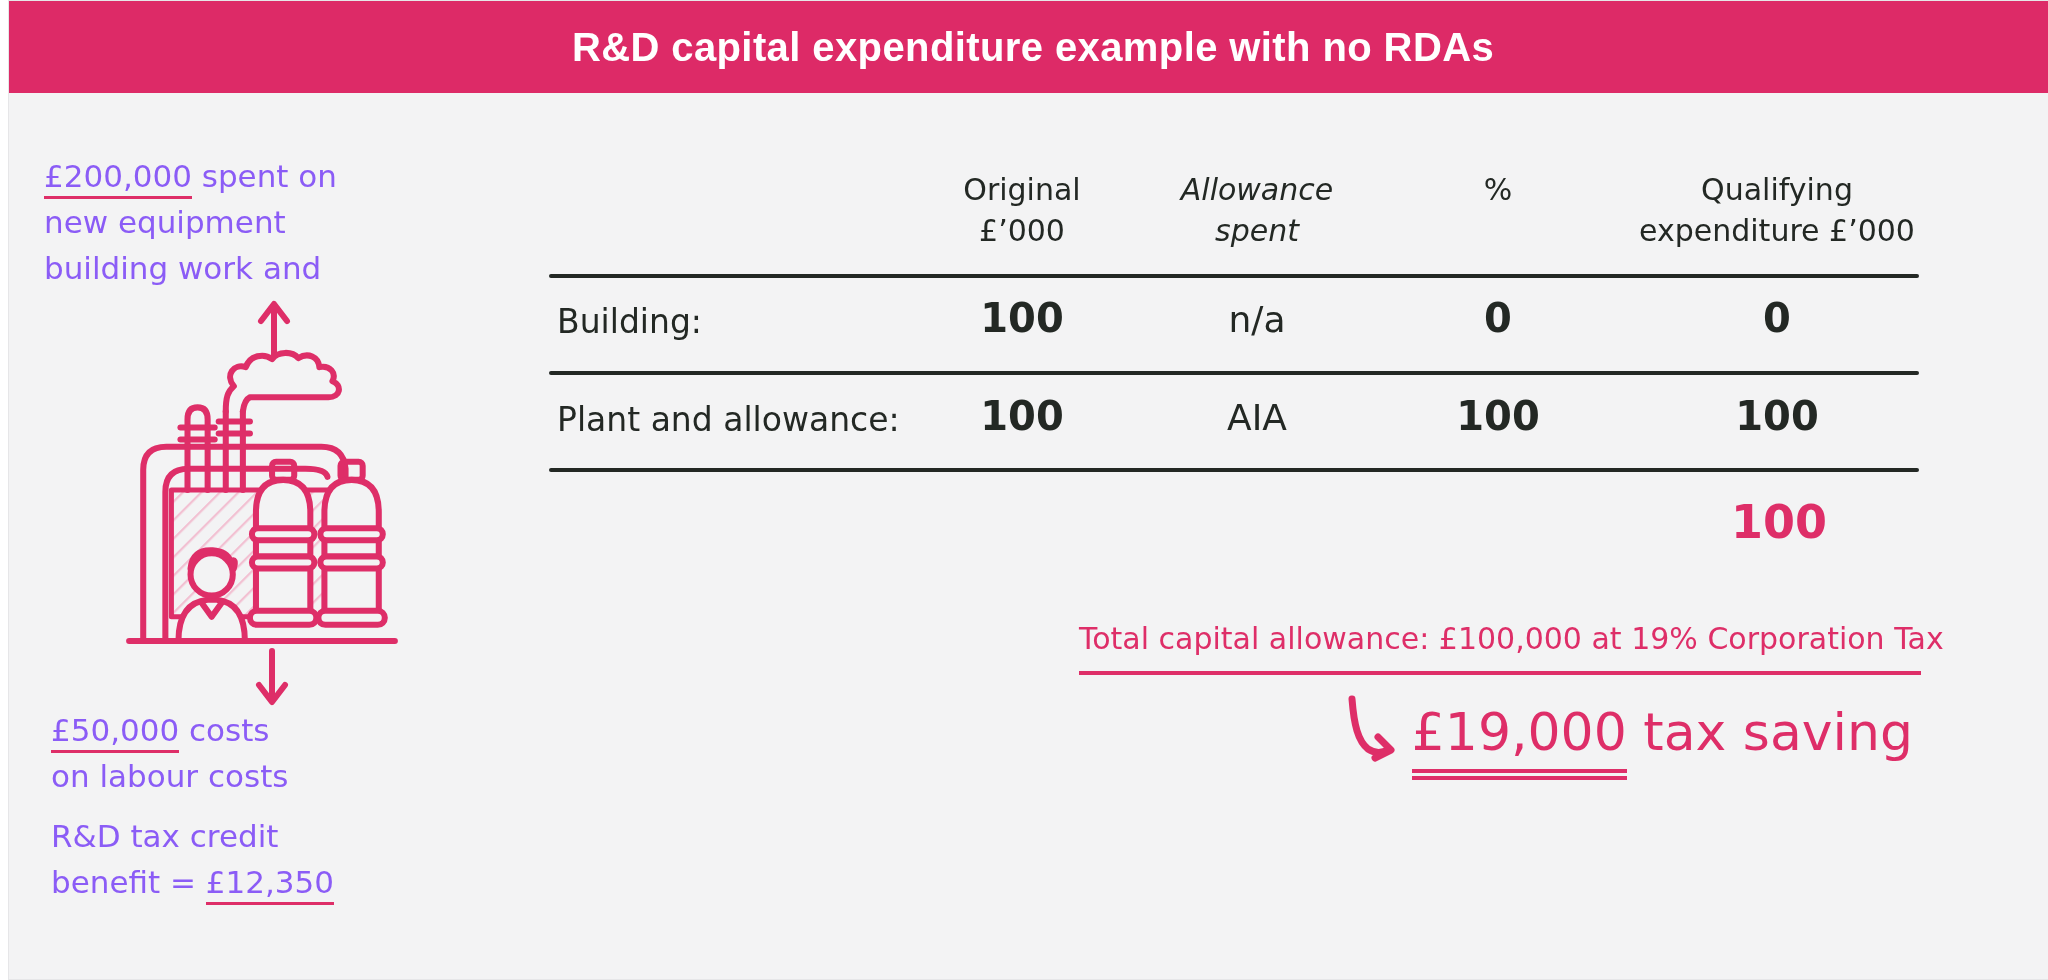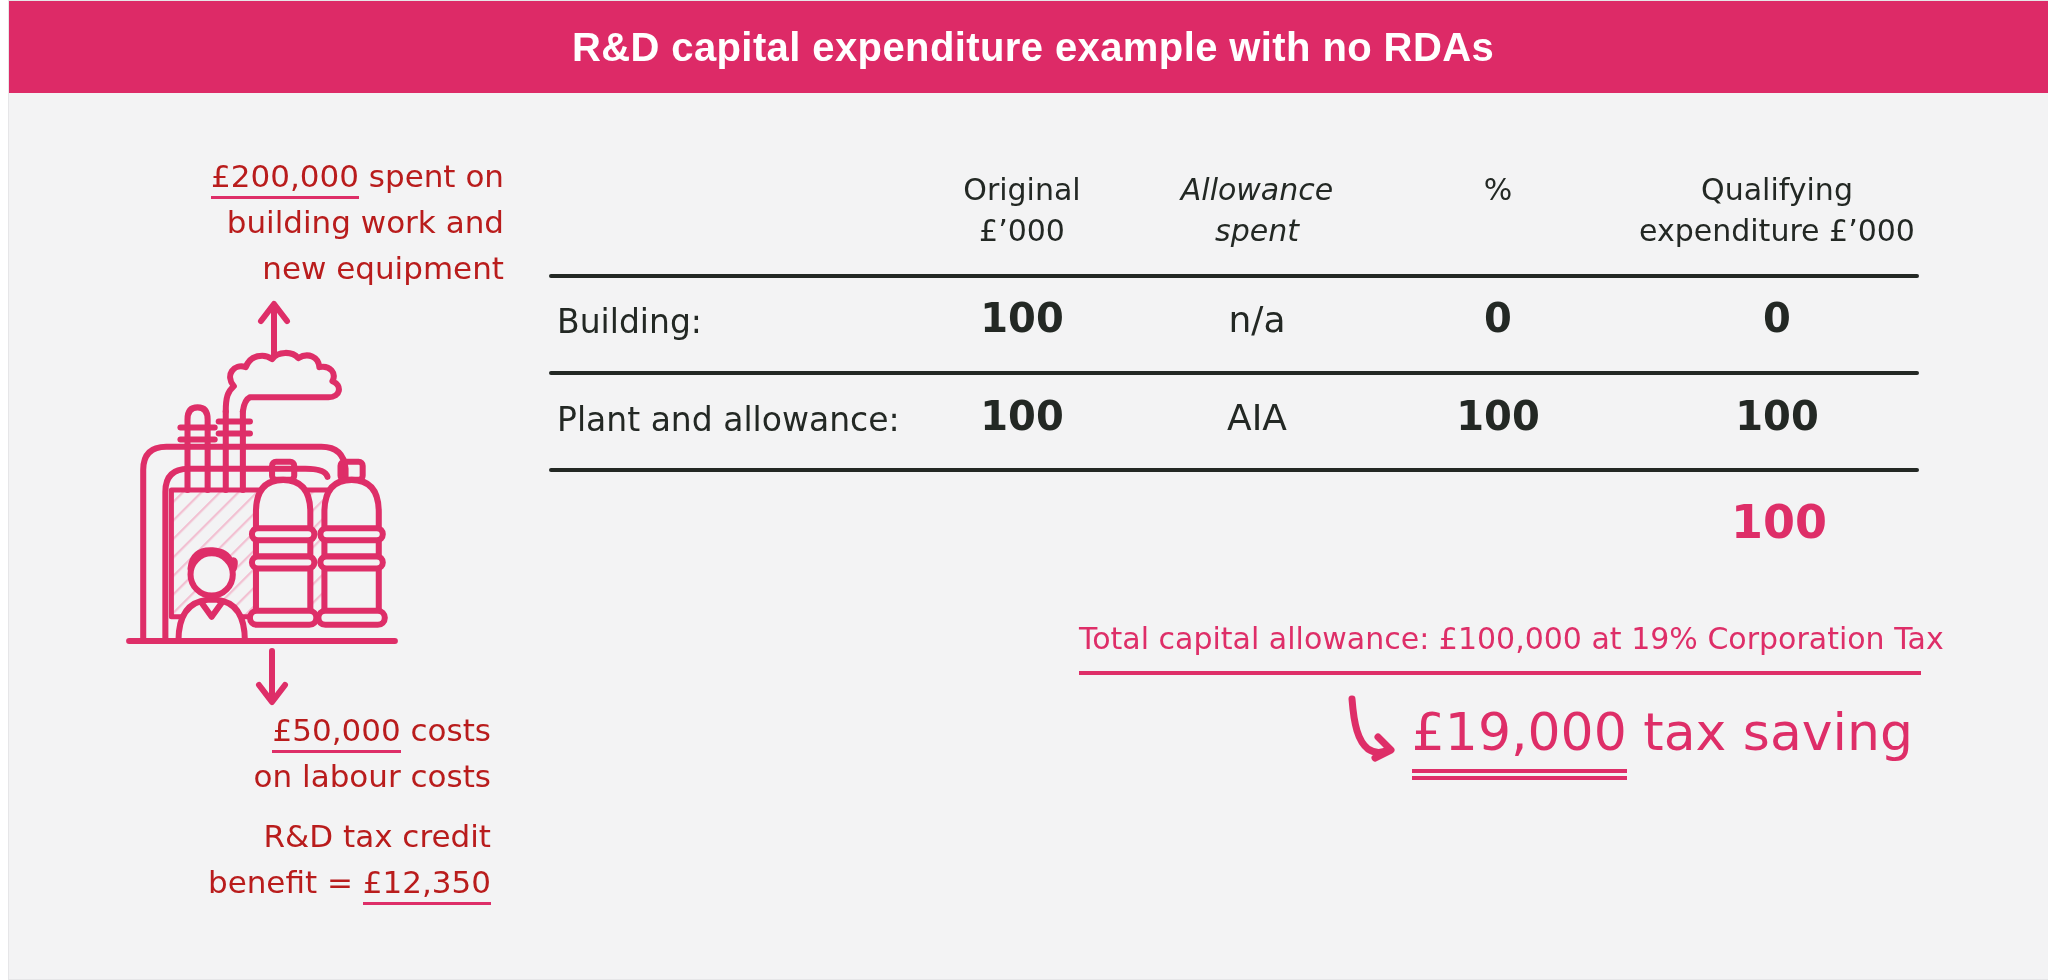--- a/index.html
+++ b/index.html
@@ -7,21 +7,21 @@
     position:relative;width:2048px;height:980px;background:#f3f3f4;
     overflow:hidden;font-family:"DejaVu Sans", sans-serif;
     border:1px solid #e6e6e8;box-sizing:border-box;margin-left:8px;
   }
   
   .banner{position:absolute;left:0;top:0;width:2048px;height:92px;background:#dd2a67;
           display:flex;align-items:center;justify-content:center;}
   .banner-title{color:#ffffff;font-family:"Liberation Sans", sans-serif;font-weight:bold;
                 font-size:40px;letter-spacing:.4px;}
   
-  .note{position:absolute;text-align:right;color:#b91c1c;font-size:31px;line-height:46px;}
+  .note{position:absolute;text-align:left;color:#8b5cf6;font-size:31px;line-height:46px;}
   .u{border-bottom:3px solid #de2e68;padding-bottom:2px;}
   .arrow{position:absolute;}
   
   .tline{position:absolute;height:4px;background:#232824;border-radius:2px;}
   .th{position:absolute;color:#232824;font-size:30px;line-height:41px;text-align:center;}
   .rowlabel{position:absolute;color:#232824;font-size:33px;white-space:nowrap;}
   .val{position:absolute;transform:translateX(-50%);color:#232824;font-size:40px;
        font-weight:bold;white-space:nowrap;}
   .val.light{font-weight:normal;font-size:36px;}
   .total-pink{position:absolute;transform:translateX(-50%);color:#de2e68;
@@ -39,22 +39,22 @@
 <body>
 
 <div class="canvas">
 
   <div class="banner">
     <div class="banner-title">R&amp;D capital expenditure example with no RDAs</div>
   </div>
 
   <div class="note" style="left:35px;top:152px;width:460px;">
     <div><span class="u">£200,000</span><span> spent on</span></div>
+    <div>new equipment</div>
     <div>building work and</div>
-    <div>new equipment</div>
   </div>
 
   <svg class="arrow" style="left:246px;top:298px;" width="38" height="60" viewBox="0 0 38 60">
     <g fill="none" stroke="#de2e68" stroke-width="6" stroke-linecap="round" stroke-linejoin="round">
       <path d="M19 56 V 8"></path>
         <path d="M6 22 L19 5 L32 22"></path>
     </g>
   </svg>
 
   <svg class="arrow" style="left:112px;top:348px;" width="282" height="302" viewBox="0 0 280 300">

